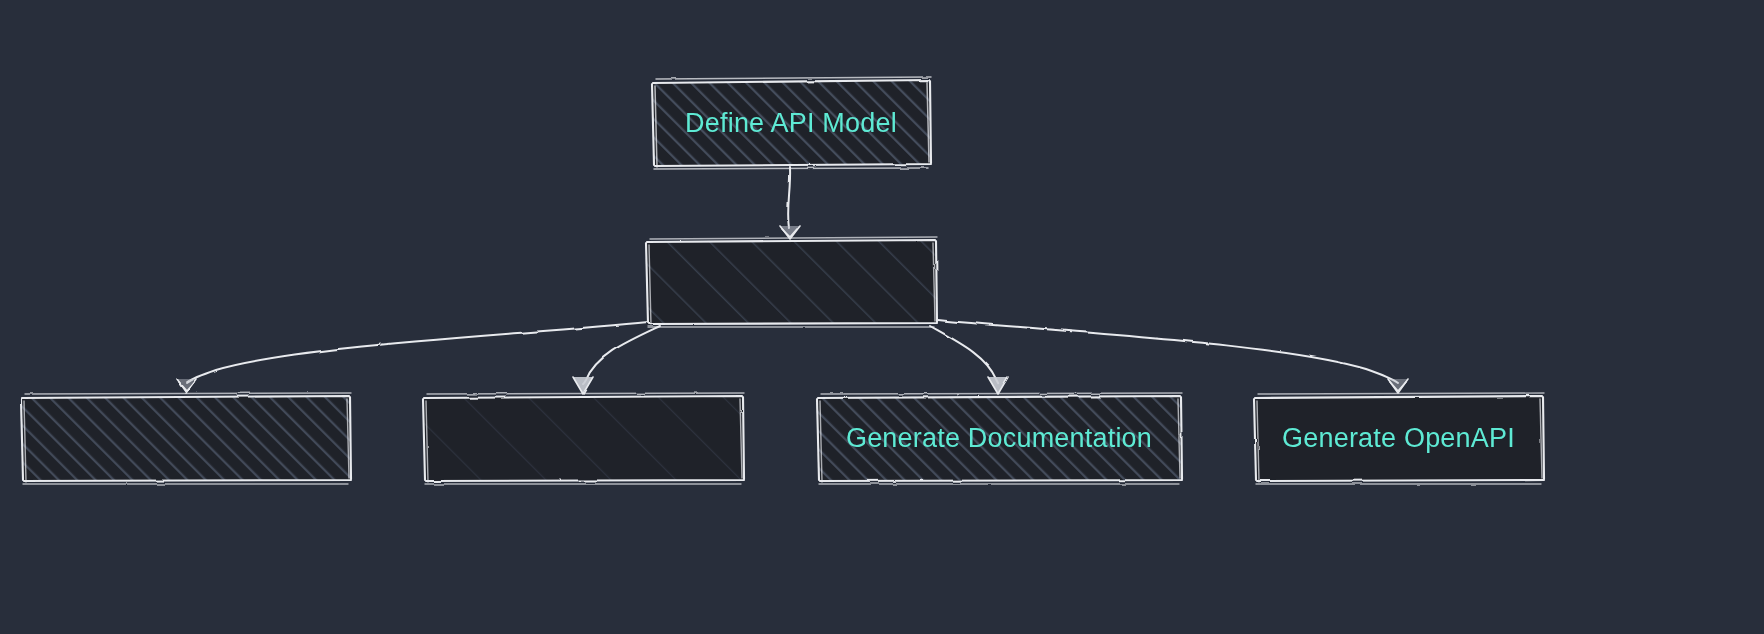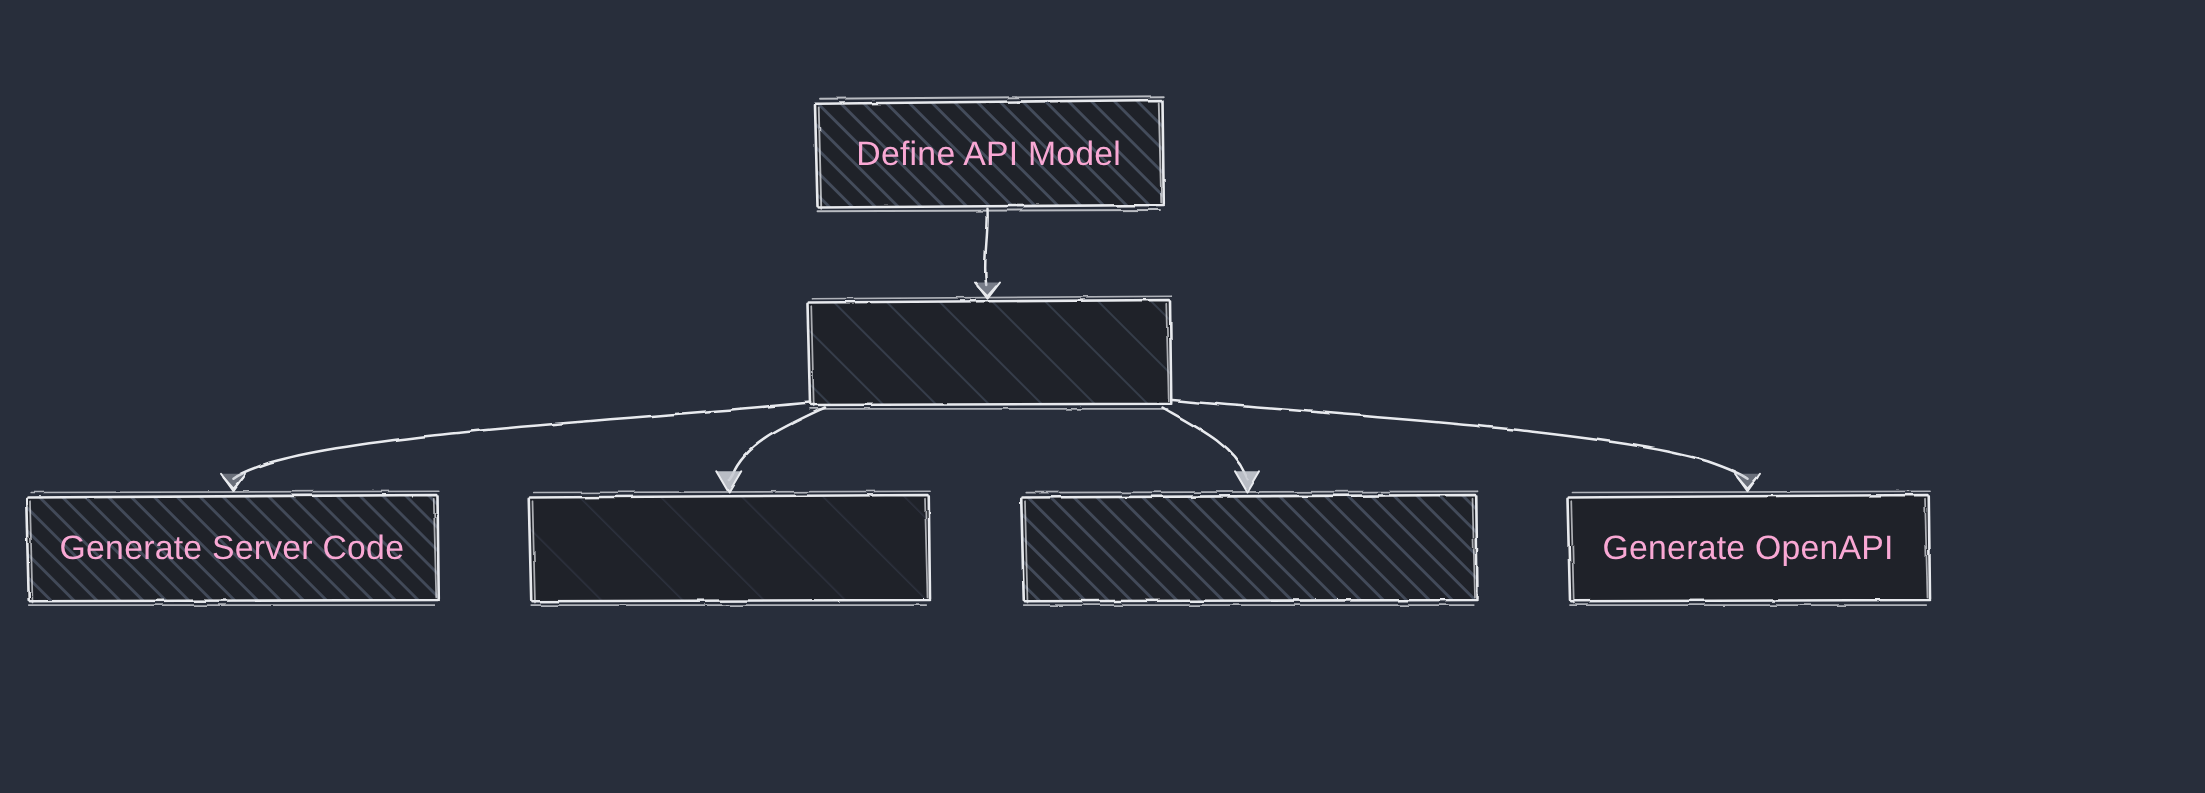--- a/index.html
+++ b/index.html
@@ -23,21 +23,21 @@
     top: 0;
     width: 1764px;
     height: 634px;
     display: block;
   }
   .node-label {
     position: absolute;
     display: flex;
     align-items: center;
     justify-content: center;
-    color: #f9a8d4;
+    color: #5eead4;
     font-family: "Liberation Sans", sans-serif;
     font-size: 27px;
     font-weight: 400;
     letter-spacing: 0.2px;
     white-space: nowrap;
     pointer-events: none;
     text-rendering: optimizeLegibility;
   }
 </style>
 </head>
@@ -141,19 +141,19 @@
       <g>
         <path d="M1388,379 L1398,393 L1408,379" fill="#b8bcc6" fill-opacity="0.45"></path>
         <path d="M1390,382 L1398,391 L1406,382" fill="none"></path>
       </g>
     </g>
   </svg>
 
   <div class="node-label" style="left:651px; top:81px; width:280px; height:84px;">Define API Model</div>
 
 
-  <div class="node-label" style="left:20px; top:396px; width:331px; height:84px;">Generate Server Code</div>
 
 
+  <div class="node-label" style="left:816px; top:396px; width:366px; height:84px;">Generate Documentation</div>
 
   <div class="node-label" style="left:1253px; top:396px; width:291px; height:84px;">Generate OpenAPI</div>
 
 </div>
 
 </body></html>

